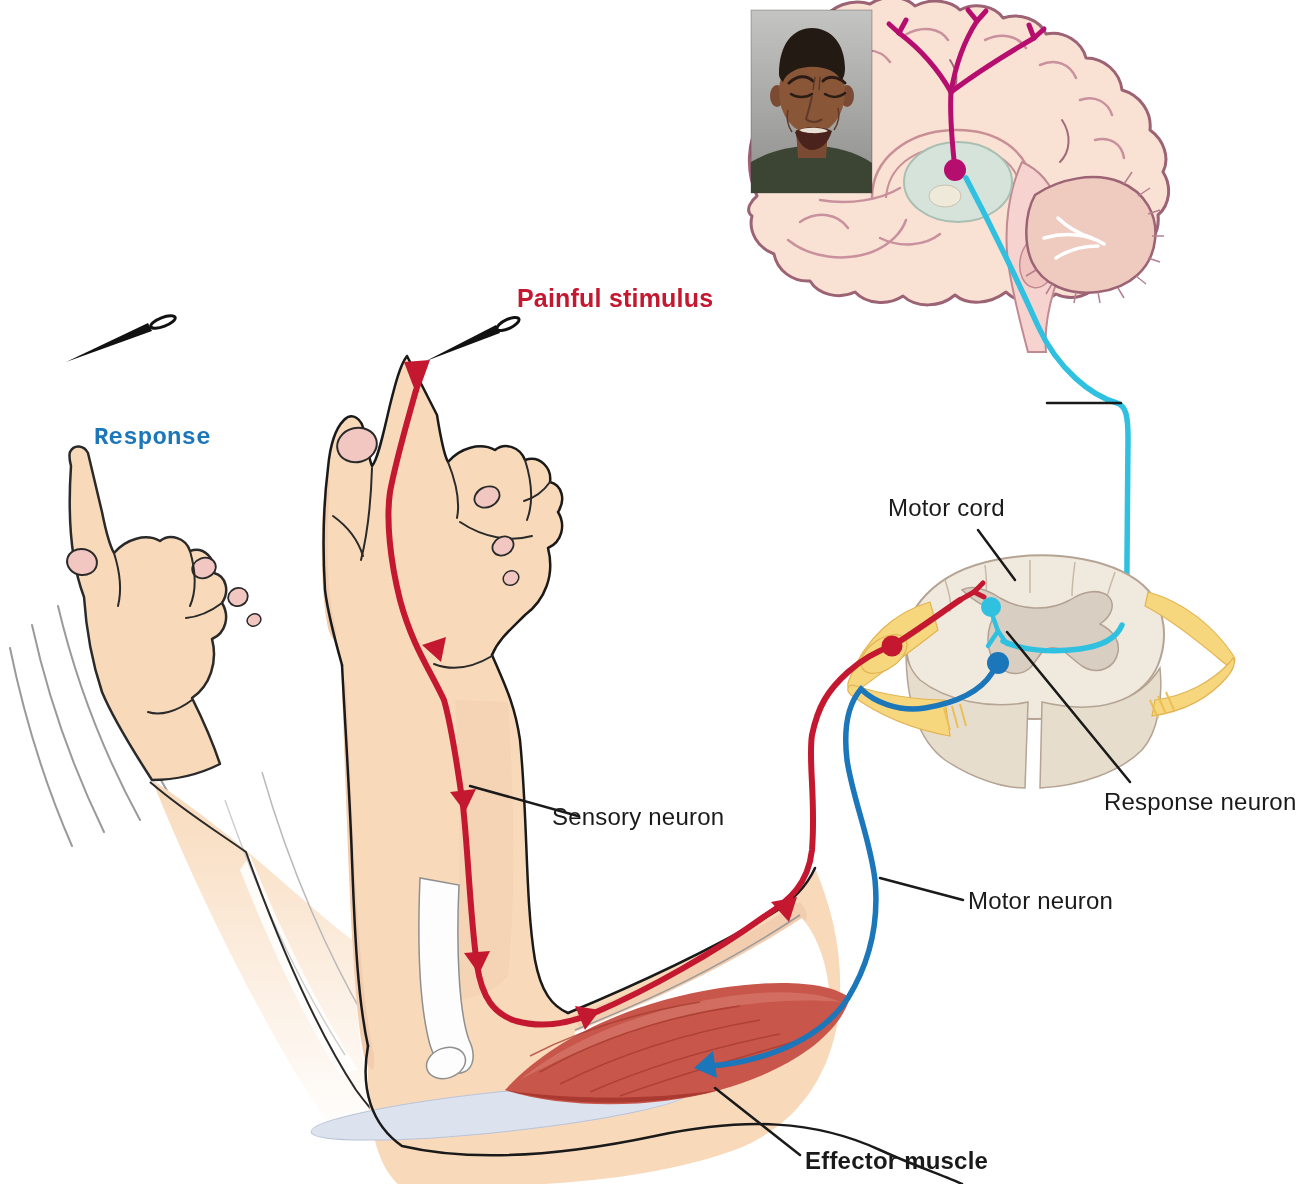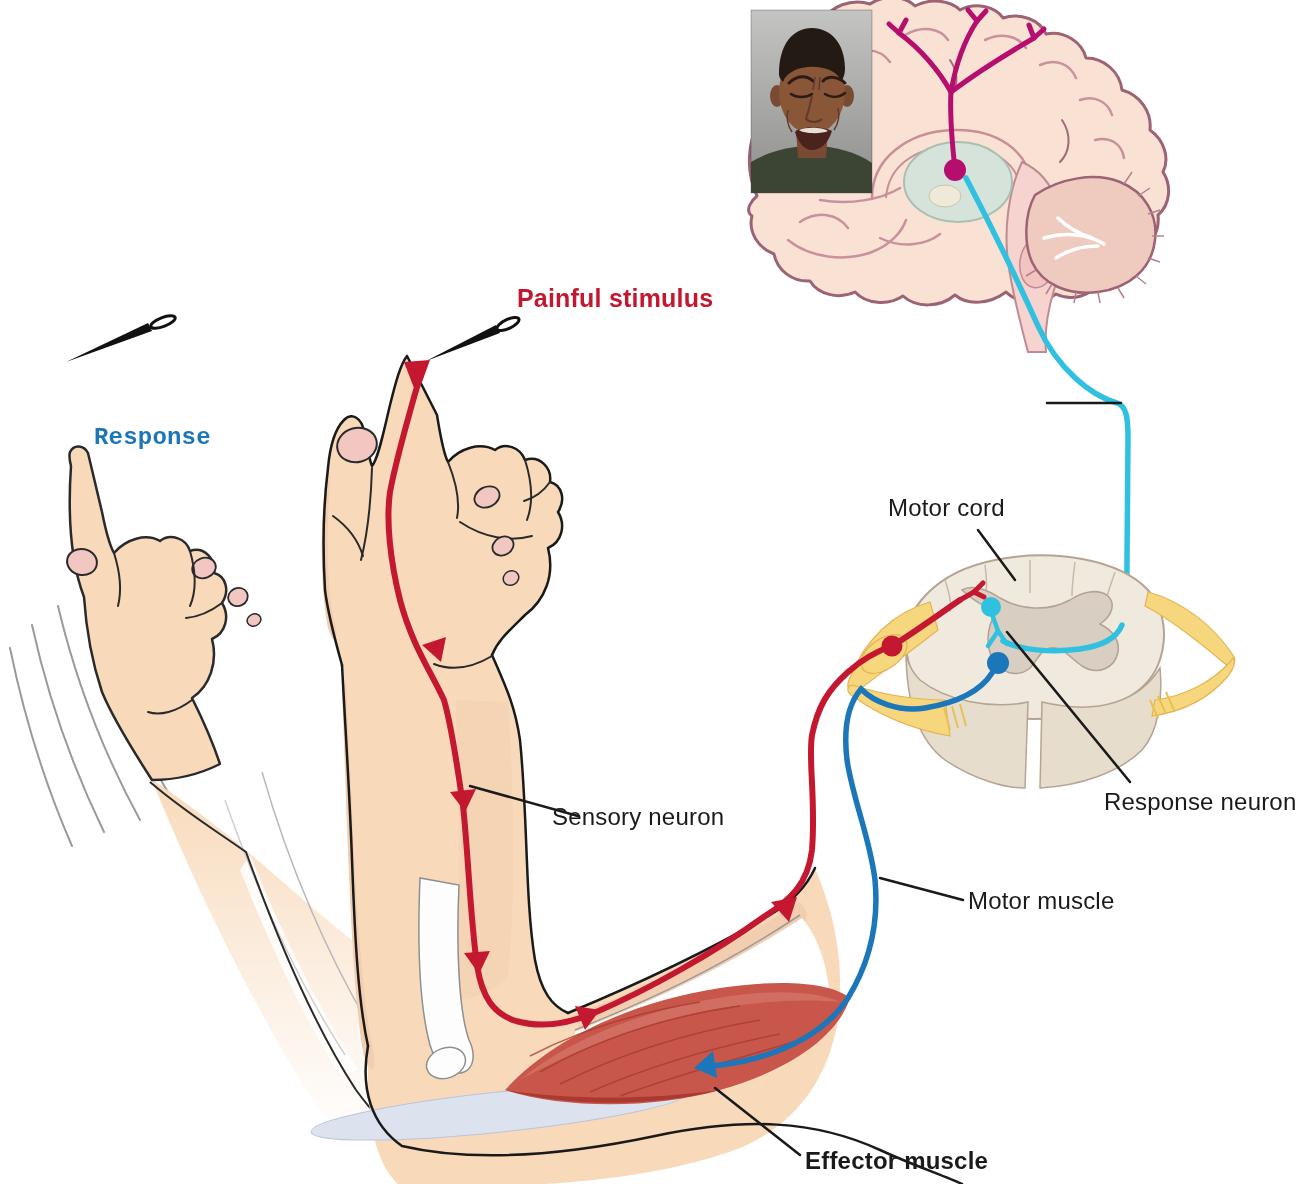--- a/index.html
+++ b/index.html
@@ -339,16 +339,16 @@
     <path d="M963,900 L880,878"></path>
     <path d="M800,1155 L715,1088"></path>
   </g>
 </svg>
 
 <div class="lbl red bold" style="left:517px;top:283px;">Painful stimulus</div>
 <div class="lbl blue bold" style="left:94px;top:423px;font-family:Liberation Mono, monospace;">Response</div>
 <div class="lbl" style="left:888px;top:493px;">Motor cord</div>
 <div class="lbl" style="left:1104px;top:787px;">Response neuron</div>
 <div class="lbl" style="left:552px;top:802px;">Sensory neuron</div>
-<div class="lbl" style="left:968px;top:886px;">Motor muscle</div>
+<div class="lbl" style="left:968px;top:886px;">Motor neuron</div>
 <div class="lbl" style="left:805px;top:1146px;font-weight:bold;">Effector muscle</div>
 
 </div>
 
 </body></html>

